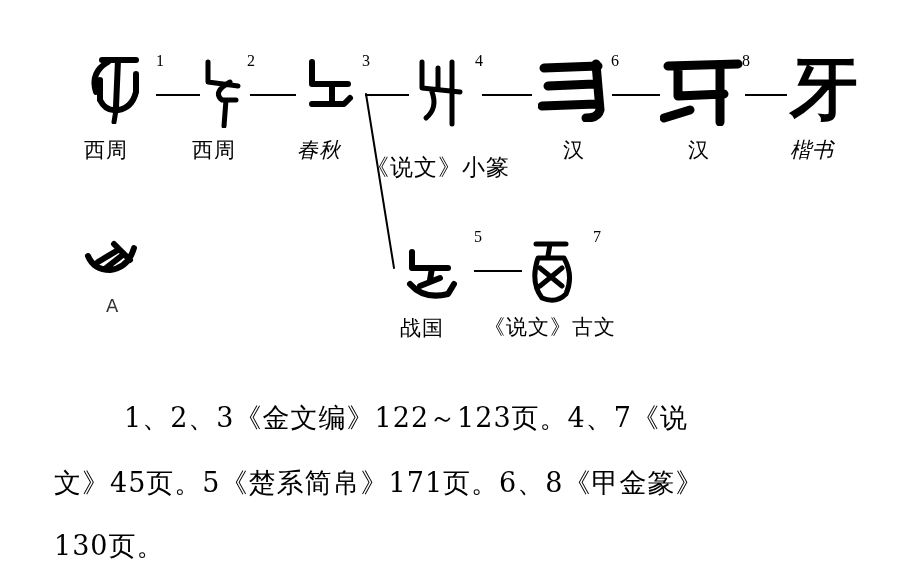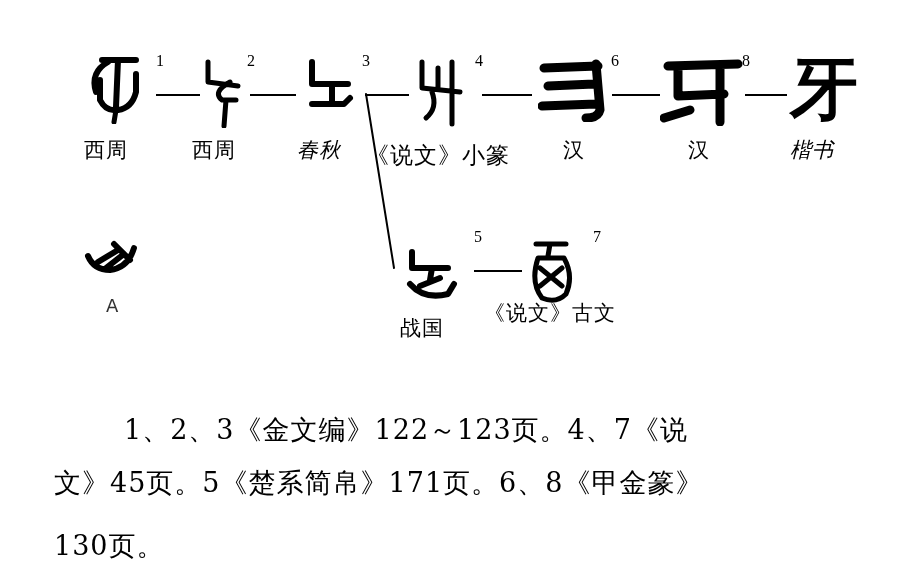--- a/index.html
+++ b/index.html
@@ -67,21 +67,21 @@
     </svg>
 </div>
 <span class="num" style="left:742px;top:52px;">8</span>
 <div class="dash" style="left:745px;top:94px;width:42px;"></div>
 
 <div class="glyph" style="left:790px;top:52px;font-size:68px;line-height:72px;font-weight:bold;">牙</div>
 
 <span class="cap" style="left:84px;top:136px;">西周</span>
 <span class="cap" style="left:192px;top:136px;">西周</span>
 <span class="cap" style="left:297px;top:136px;font-style:italic;">春秋</span>
-<span class="cap" style="left:366px;top:140px;font-size:23px;">《说文》小篆</span>
+<span class="cap" style="left:366px;top:152px;font-size:23px;">《说文》小篆</span>
 <span class="cap" style="left:563px;top:136px;">汉</span>
 <span class="cap" style="left:688px;top:136px;">汉</span>
 <span class="cap" style="left:790px;top:136px;font-style:italic;">楷书</span>
 
 <div class="glyph" style="left:84px;top:240px;">
   <svg width="56" height="44" viewBox="0 0 56 44">
       <path d="M4 16 Q10 30 26 30 Q44 28 50 8 M14 22 L34 10 M22 28 L40 14 M30 4 L46 20" stroke-width="6"></path>
     </svg>
 </div>
 <span class="label-a">A</span>
@@ -95,17 +95,17 @@
 <div class="dash" style="left:474px;top:270px;width:48px;"></div>
 
 <div class="glyph" style="left:526px;top:238px;">
   <svg width="50" height="66" viewBox="0 0 50 66">
       <path d="M10 6 L40 6 M24 6 L22 18 M12 20 Q4 44 16 60 Q30 66 40 56 Q48 38 38 20 Z M14 30 L36 48 M36 30 L14 48" stroke-width="5"></path>
     </svg>
 </div>
 <span class="num" style="left:593px;top:228px;">7</span>
 
 <span class="cap" style="left:400px;top:314px;text-align:right;">战国</span>
-<span class="cap" style="left:484px;top:299px;">《说文》古文</span>
+<span class="cap" style="left:484px;top:313px;">《说文》古文</span>
 
-<div class="para" style="left:124px;top:412px;">1、2、3《金文编》122～123页。4、7《说</div>
+<div class="para" style="left:124px;top:400px;">1、2、3《金文编》122～123页。4、7《说</div>
 <div class="para" style="top:465px;">文》45页。5《楚系简帛》171页。6、8《甲金篆》</div>
 <div class="para" style="top:528px;text-align:center;">130页。</div>
 
 </body></html>

